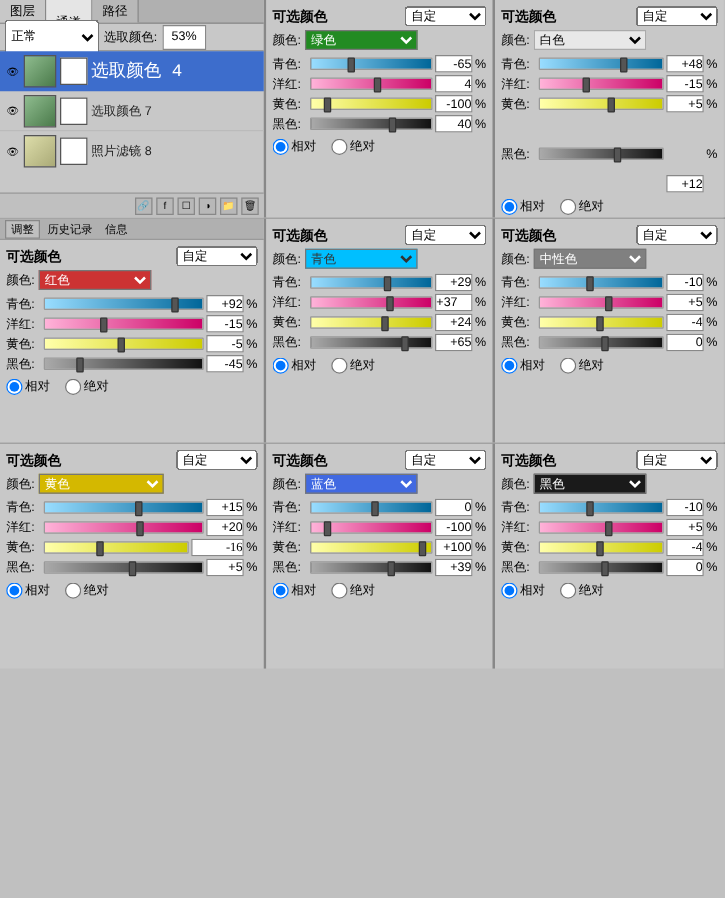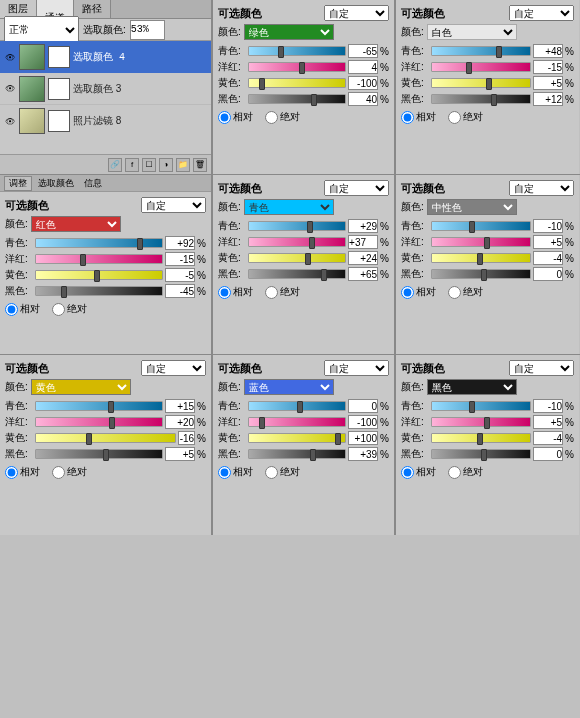--- a/index.html
+++ b/index.html
@@ -33,35 +33,35 @@
         <div style="padding:2px 8px; font-size:10px; background:#c8c8c8; border-right:1px solid #888; display:flex; align-items:center; cursor:pointer;">图层</div>
         <div style="padding:18px 8px; font-size:10px; background:#e5e5e5; border-right:1px solid #888; display:flex; align-items:center; cursor:pointer;">通道</div>
         <div style="padding:2px 8px; font-size:10px; background:#b8b8b8; border-right:1px solid #888; display:flex; align-items:center; cursor:pointer;">路径</div>
       </div>
 
       <div style="display:flex; align-items:center; padding:2px 4px; border-bottom:1px solid #999; height:22px; gap:4px;">
         <select style="width:75px; height:28px; font-size:10px;">
           <option>正常</option>
         </select>
         <span style="font-size:10px;">选取颜色:</span>
-        <input type="text" style="width: 35px; height: 20px; font-size: 10px; text-align: left; border: 1px solid rgb(136, 136, 136); font-family: Liberation Mono, monospace;" value="53%">
+        <input type="text" style="width: 35px; height: 20px; font-size: 10px; text-align: center; border: 1px solid rgb(136, 136, 136);" value="53%">
       </div>
 
 
       <div style="background:#3d6dcc; display:flex; align-items:center; height:32px; padding:2px 4px; gap:3px;">
         <span style="width:12px; height:12px; font-size:8px; display:flex; align-items:center; justify-content:center;">👁</span>
         <div style="width:26px; height:26px; border:1px solid #555; background: linear-gradient(135deg,#8fbc8f,#4a7a4a); flex-shrink:0;"></div>
         <div style="width:22px; height:22px; border:1px solid #555; background:white; flex-shrink:0;"></div>
-        <span style="font-size:10px; color:white;font-family:Liberation Mono, monospace;">选取颜色 4</span>
+        <span style="font-size:14px; color:white;font-family:Liberation Mono, monospace;">选取颜色 4</span>
       </div>
       <div style="display:flex; align-items:center; height:32px; padding:2px 4px; gap:3px; border-bottom:1px solid #bbb;">
         <span style="width:12px; height:12px; font-size:8px; display:flex; align-items:center; justify-content:center;">👁</span>
         <div style="width:26px; height:26px; border:1px solid #555; background: linear-gradient(135deg,#8fbc8f,#4a7a4a); flex-shrink:0;"></div>
         <div style="width:22px; height:22px; border:1px solid #555; background:white; flex-shrink:0;"></div>
-        <span style="font-size:10px; color:#222;">选取颜色 3</span>
+        <span style="font-size:10px; color:#222;">选取颜色 7</span>
       </div>
       <div style="display:flex; align-items:center; height:32px; padding:2px 4px; gap:3px;">
         <span style="width:12px; height:12px; font-size:8px; display:flex; align-items:center; justify-content:center;">👁</span>
         <div style="width:26px; height:26px; border:1px solid #555; background: linear-gradient(135deg,#dda,#aa7); flex-shrink:0;"></div>
         <div style="width:22px; height:22px; border:1px solid #555; background:white; flex-shrink:0;"></div>
         <span style="font-size:10px; color:#222;">照片滤镜 8</span>
       </div>
 
       <div style="display:flex; padding:2px 4px; gap:3px; border-top:1px solid #999; background:#c0c0c0; margin-top:auto; height:20px; align-items:center; justify-content:flex-end;">
         <div style="width:14px;height:14px;background:#b8b8b8;border:1px solid #888;display:flex;align-items:center;justify-content:center;font-size:8px;cursor:pointer;">🔗</div>
@@ -152,37 +152,37 @@
           <div style="position:absolute; left:55%; top:-1px; width:6px; height:12px; background:#555; border:1px solid #333; border-radius:1px;"></div>
         </div>
         <input type="text" value="+5" style="width: 30px; height: 14px; font-size: 10px; text-align: right; border: 1px solid rgb(136, 136, 136);">
         <span style="font-size:10px;">%</span>
       </div>
       <div style="display:flex; align-items:center; margin-bottom:4px; gap:2px;">
         <span style="font-size:10px; width:28px;">黑色:</span>
         <div style="flex:1; height:10px; background:linear-gradient(to right,#aaa,#111); border:1px solid #999; position:relative; border-radius:1px;">
           <div style="position:absolute; left:60%; top:-1px; width:6px; height:12px; background:#555; border:1px solid #333; border-radius:1px;"></div>
         </div>
-        <input type="text" value="+12" style="width: 30px; height: 14px; font-size: 10px; text-align: right; border: 1px solid rgb(136, 136, 136);">
+        <input type="text" value="+12" style="width: 30px; height: 14px; font-size: 10px; text-align: right; border: 1px solid rgb(136, 136, 136); margin-top: 48px;">
         <span style="font-size:10px;">%</span>
       </div>
       <div style="display:flex; gap:12px; font-size:10px; align-items:center;">
         <label style="display:flex; align-items:center; gap:2px; cursor:pointer;"><input type="radio" name="tr" checked="" style=""> 相对</label>
         <label style="display:flex; align-items:center; gap:2px; cursor:pointer;"><input type="radio" name="tr" style=""> 绝对</label>
       </div>
     </div>
   </div>
 
   <div style="display:flex; height:180px; border-bottom:1px solid #888;">
 
     <div style="width:213px; background:#c8c8c8; border-right:2px solid #888; display:flex; flex-direction:column;">
 
       <div style="display:flex; gap:2px; padding:1px 4px; background:#b0b0b0; border-bottom:1px solid #999; height:17px; font-size:9px; align-items:center;">
         <span style="padding:0 4px; cursor:pointer; border:1px solid #888; background:#c0c0c0;">调整</span>
-        <span style="padding:0 4px; cursor:pointer;">选取颜色</span>
+        <span style="padding:0 4px; cursor:pointer;">历史记录</span>
         <span style="padding:0 4px; cursor:pointer;">信息</span>
       </div>
 
       <div style="padding:5px; flex:1;">
         <div style="display:flex; justify-content:space-between; align-items:center; margin-bottom:3px;">
           <span style="font-size:11px; font-weight:bold;">可选颜色</span>
           <select style="height:16px; font-size:10px; width:65px;"><option>自定</option></select>
         </div>
         <div style="display:flex; align-items:center; margin-bottom:4px; gap:3px;">
           <span style="font-size:10px;">颜色:</span>
@@ -347,21 +347,21 @@
           <div style="position:absolute; left:58%; top:-1px; width:6px; height:12px; background:#555; border:1px solid #333; border-radius:1px;"></div>
         </div>
         <input type="text" value="+20" style="width: 30px; height: 14px; font-size: 10px; text-align: right; border: 1px solid rgb(136, 136, 136);">
         <span style="font-size:10px;">%</span>
       </div>
       <div style="display:flex; align-items:center; margin-bottom:2px; gap:2px;">
         <span style="font-size:10px; width:28px;">黄色:</span>
         <div style="flex:1; height:10px; background:linear-gradient(to right,#ffffaa,#cccc00); border:1px solid #999; position:relative; border-radius:1px;">
           <div style="position:absolute; left:36%; top:-1px; width:6px; height:12px; background:#555; border:1px solid #333; border-radius:1px;"></div>
         </div>
-        <input type="text" value="-16" style="width: 17px; height: 14px; font-size: 10px; text-align: right; border: 1px solid rgb(136, 136, 136);">
+        <input type="text" value="-16" style="width: 42px; height: 14px; font-size: 10px; text-align: right; border: 1px solid rgb(136, 136, 136); font-family: Liberation Serif, serif;">
         <span style="font-size:10px;">%</span>
       </div>
       <div style="display:flex; align-items:center; margin-bottom:4px; gap:2px;">
         <span style="font-size:10px; width:28px;">黑色:</span>
         <div style="flex:1; height:10px; background:linear-gradient(to right,#aaa,#111); border:1px solid #999; position:relative; border-radius:1px;">
           <div style="position:absolute; left:53%; top:-1px; width:6px; height:12px; background:#555; border:1px solid #333; border-radius:1px;"></div>
         </div>
         <input type="text" value="+5" style="width: 30px; height: 14px; font-size: 10px; text-align: right; border: 1px solid rgb(136, 136, 136);">
         <span style="font-size:10px;">%</span>
       </div>

